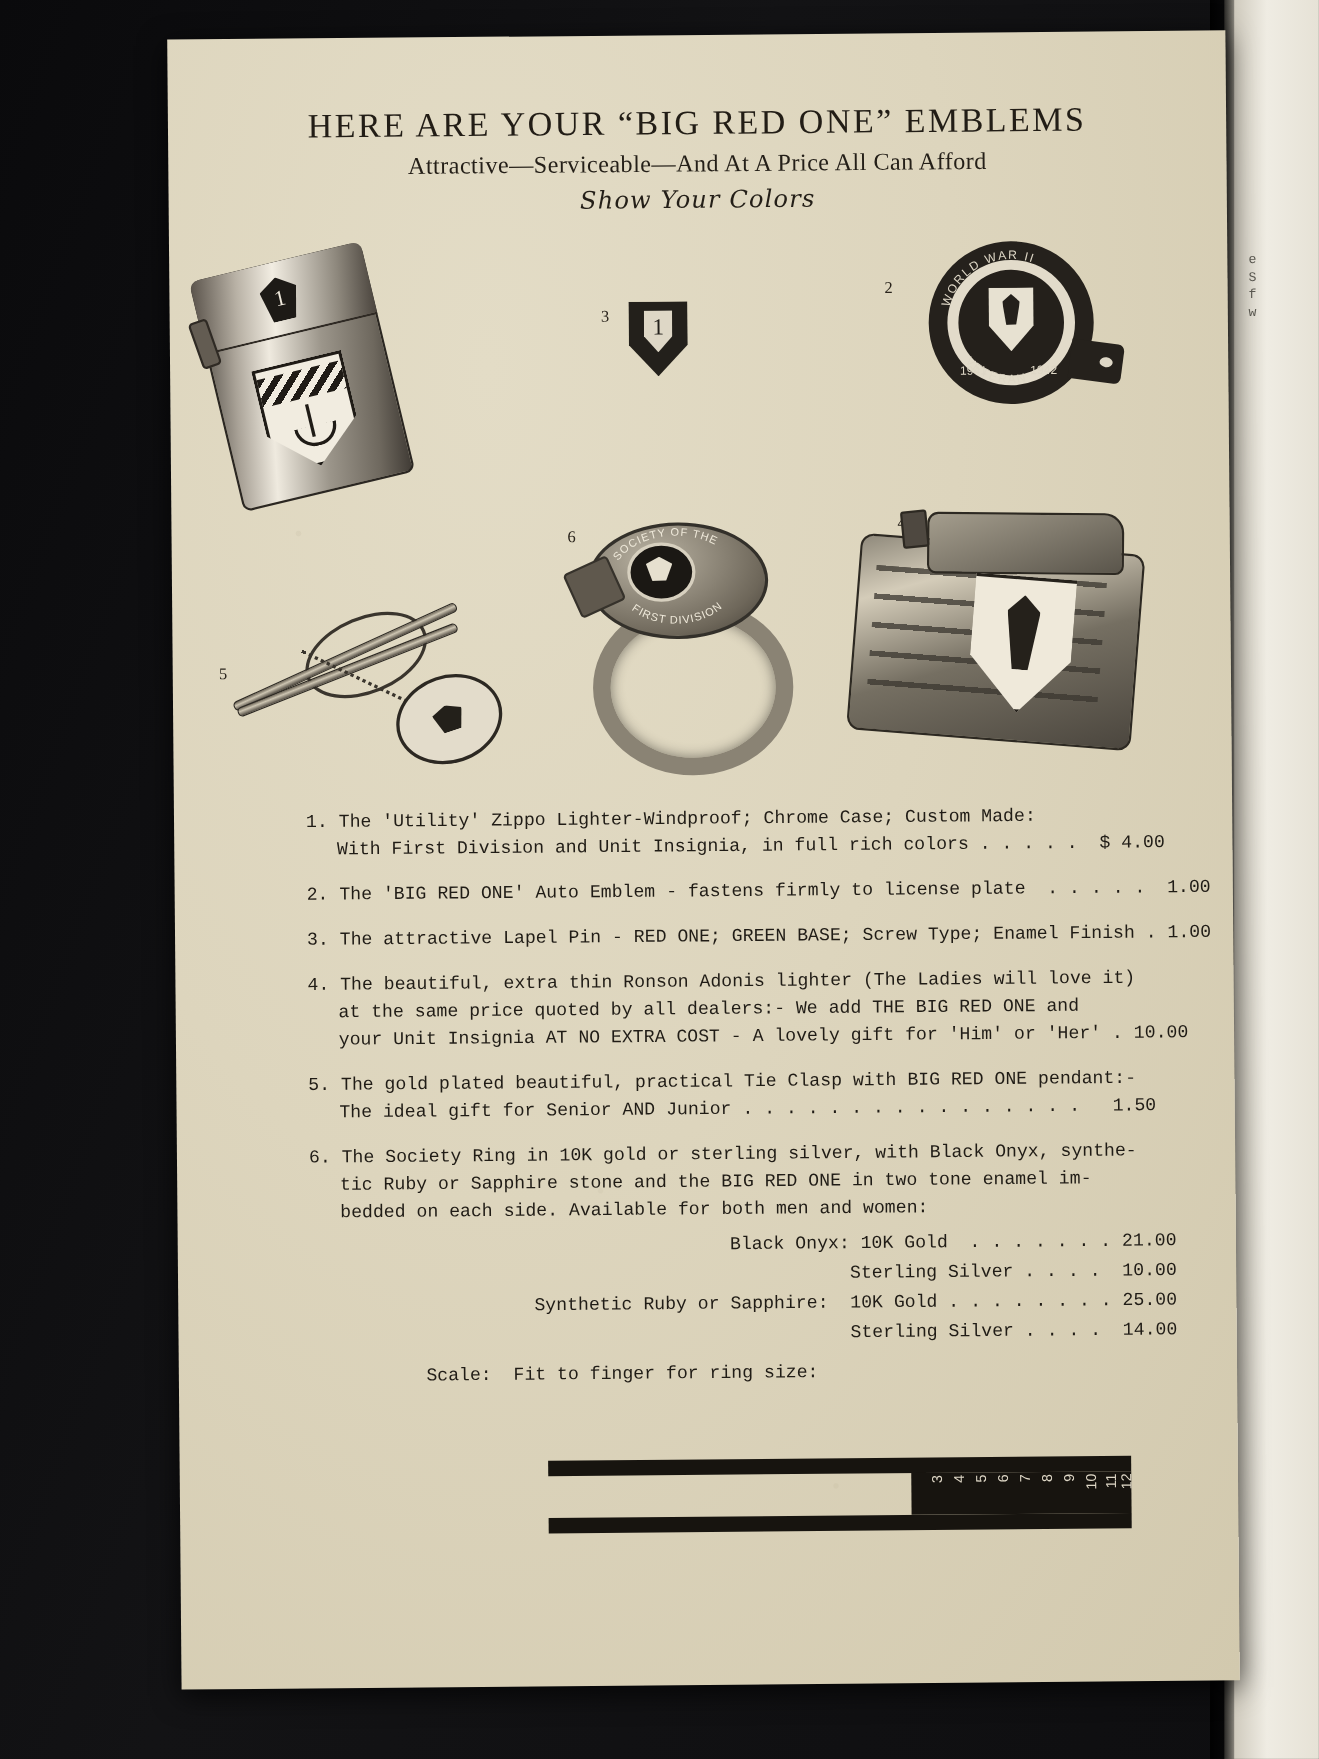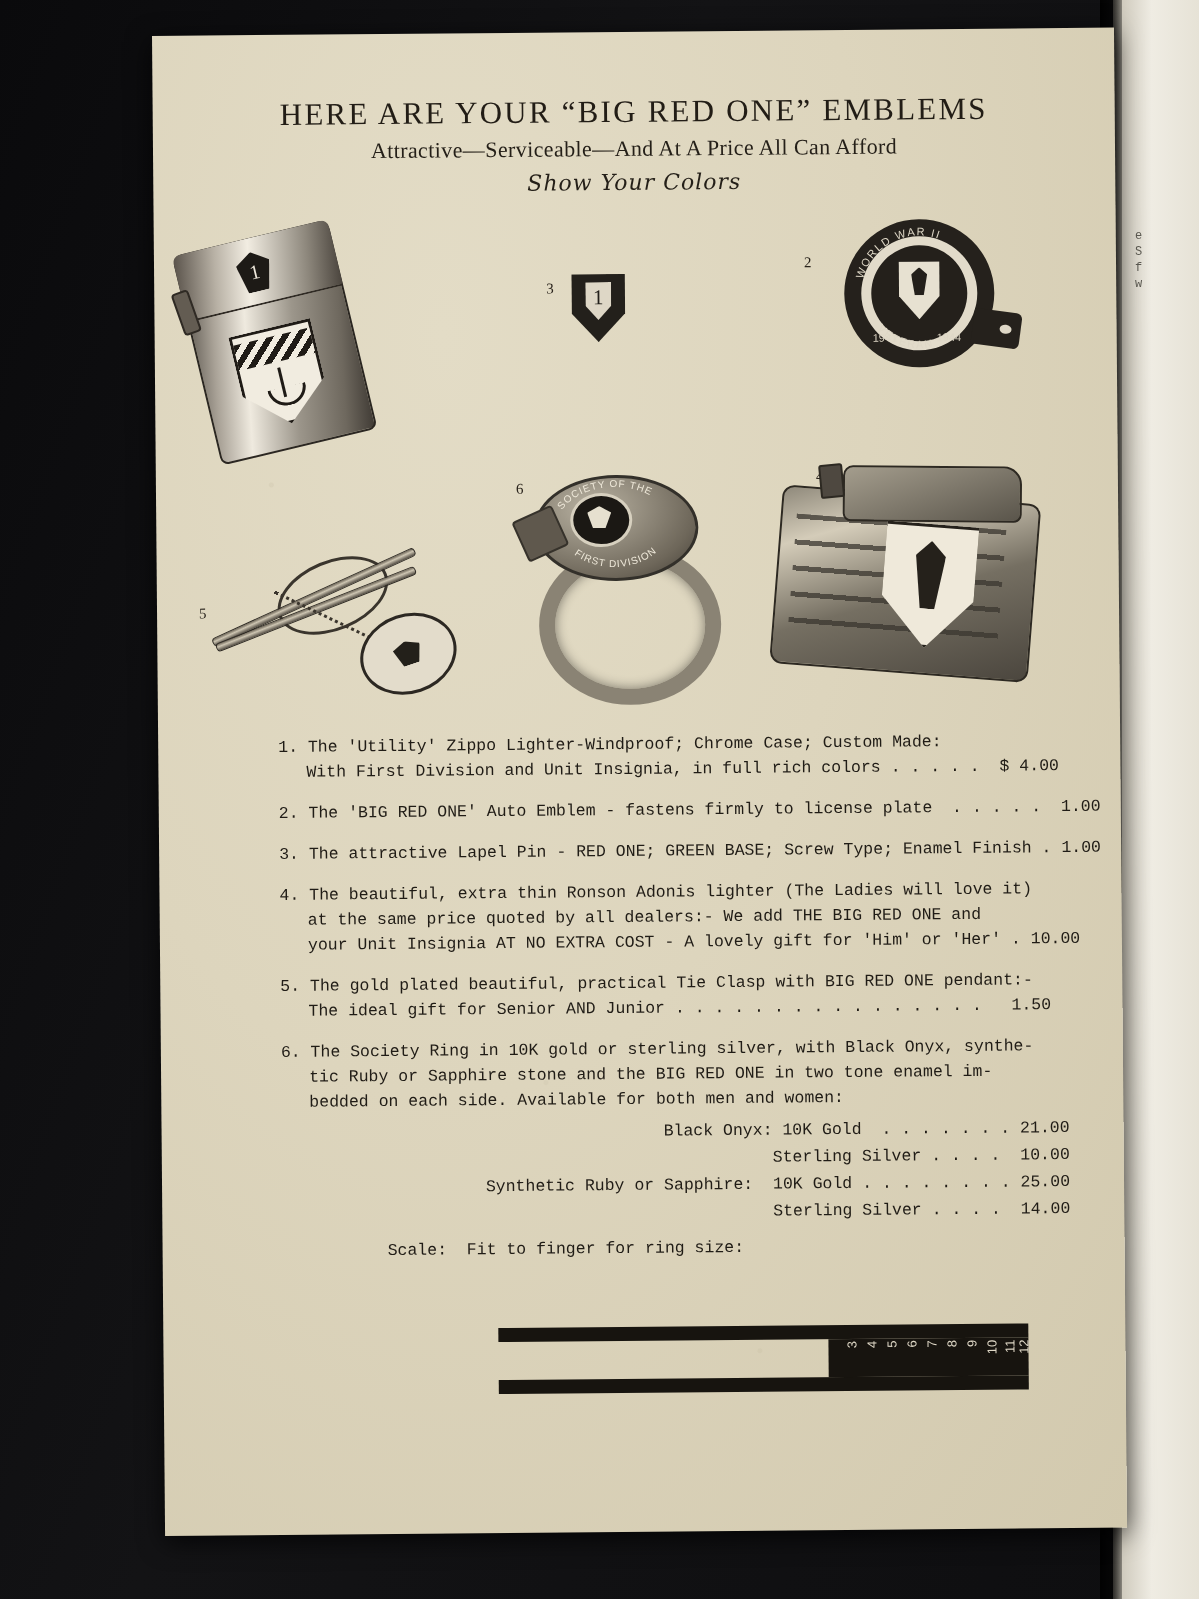--- a/index.html
+++ b/index.html
@@ -597,21 +597,21 @@
           <div class="tab"></div>
           <svg class="arcword" viewBox="0 0 150 148">
             <defs>
               <path id="arcTop" d="M 17,74 A 57,57 0 0 1 133,74"></path>
               <path id="arcBot" d="M 20,74 A 54,54 0 0 0 130,74"></path>
             </defs>
             <text><textPath href="#arcTop" startOffset="8%">WORLD WAR II</textPath></text>
             <text><textPath href="#arcBot" startOffset="22%">VETERAN</textPath></text>
           </svg>
           <div class="yr" style="left:28px; top:112px;">1941</div>
-          <div class="yr" style="left:92px; top:112px;">1944</div>
+          <div class="yr" style="left:92px; top:112px;">1942</div>
         </div>
 
         <div class="num" style="left:42px; top:400px;">5</div>
         <div class="tieclasp">
           <div class="loop"></div>
           <div class="bar1"></div>
           <div class="bar2"></div>
           <div class="chain"></div>
           <div class="pendant">
               <div class="pin"></div>

